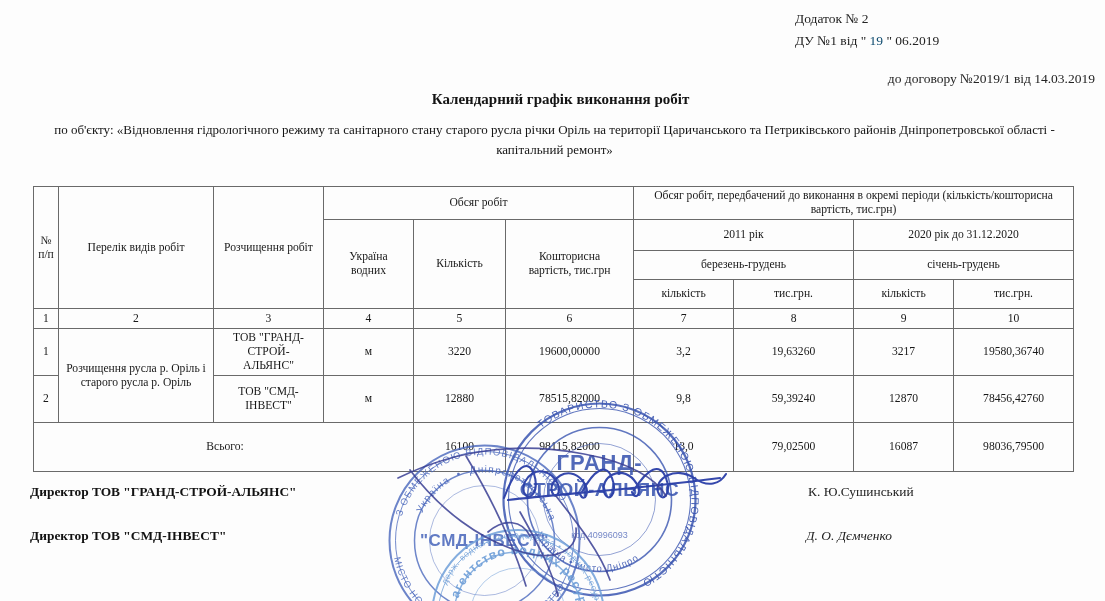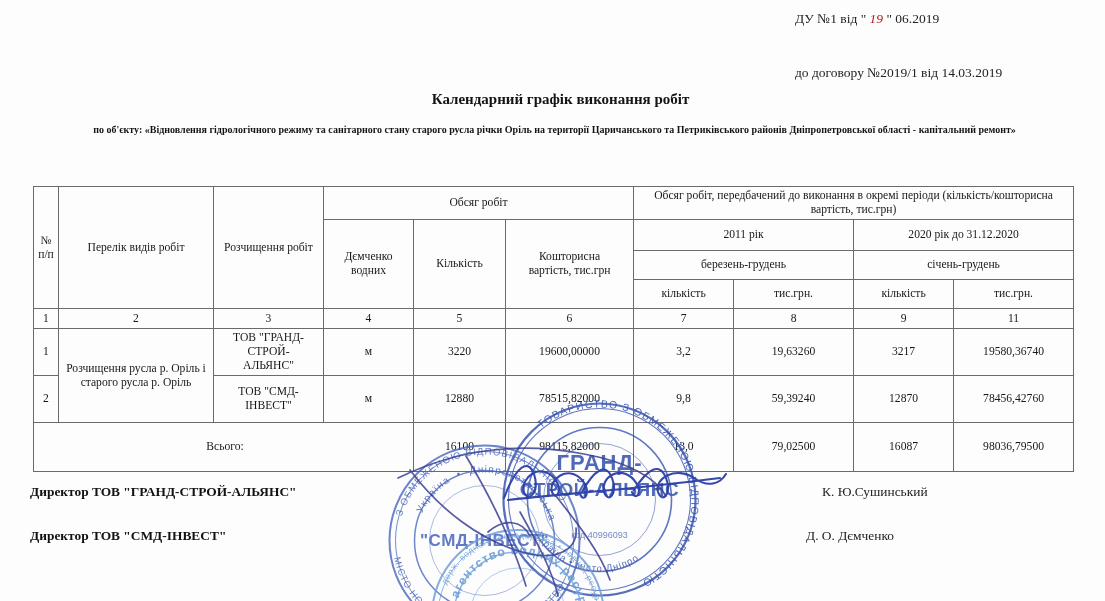--- a/index.html
+++ b/index.html
@@ -21,46 +21,45 @@
   .doc-header {
     position: absolute;
     top: 8px;
     left: 795px;
     width: 300px;
     font-size: 13.5px;
     line-height: 22px;
     color: #232323;
   }
   .doc-header .line { white-space: nowrap; }
-  .doc-header .line.gap { margin-top: 32px; }
+  .doc-header .line.gap { margin-top: 16px; text-align: right; }
   .ink-hand {
-    color: #b91c1c;
-    font-style: italic;
+    color: #0c4a6e;
     font-family: "Liberation Serif", serif;
   }
 
   
   .title {
     position: absolute;
     top: 91px;
     left: 8px;
     width: 1105px;
     text-align: center;
     font-size: 15px;
     font-weight: bold;
     color: #141414;
   }
   .subtitle {
     position: absolute;
     top: 120px;
     left: 52px;
     width: 1005px;
     text-align: center;
-    font-size: 10px;
-    font-weight: bold;
+    font-size: 13px;
+    font-weight: normal;
     line-height: 20px;
     color: #141414;
   }
 
   
   .tbl-wrap {
     position: absolute;
     top: 186px;
     left: 33px;
     width: 1040px;
@@ -120,37 +119,38 @@
   .signblock .row4 { position: absolute; top: 116px; left: 0; white-space: nowrap; }
 
   .names {
     position: absolute;
     left: 806px;
     top: 482px;
     font-size: 13.4px;
     line-height: 20px;
     color: #222;
   }
-  .names .n1 { position: absolute; top: 0; left: 16px; white-space: nowrap; }
-  .names .n2 { position: absolute; top: 44px; left: 0; white-space: nowrap; }
+  .names .n1 { position: absolute; top: 0; left: 2px; white-space: nowrap; }
+  .names .n2 { position: absolute; top: 44px; left: 0; white-space: nowrap; font-style: italic; }
 
   
   .stamps {
     position: absolute;
     left: 0; top: 0;
     width: 1105px; height: 601px;
     pointer-events: none;
   }
   .seal { position: absolute; }
   .seal-svg { display: block; }
 </style>
 </head>
 <body>
 
 <div class="doc-header">
+  <div class="line">Додаток № 2</div>
   <div class="line"><span>ДУ №1 від " </span><span class="ink-hand">19</span><span> " 06.2019</span></div>
   <div class="line gap">до договору №2019/1   від 14.03.2019</div>
 </div>
 
 <div class="title">Календарний графік виконання робіт</div>
 <div class="subtitle">по об'єкту: «Відновлення гідрологічного режиму та санітарного стану старого русла річки Оріль на території Царичанського та Петриківського районів Дніпропетровської області - капітальний ремонт»</div>
 
 <div class="tbl-wrap">
 <table class="grid">
   <colgroup>
@@ -173,21 +173,21 @@
       <div>п/п</div>
     </td>
     <td rowspan="4" class="hd">Перелік видів робіт</td>
     <td rowspan="4" class="hd">Розчищення робіт</td>
     <td colspan="3" class="hd">Обсяг робіт</td>
     <td colspan="4" class="big-head">Обсяг робіт, передбачений до виконання в окремі періоди (кількість/кошторисна вартість, тис.грн)</td>
   </tr>
 
   <tr>
     <td rowspan="3" class="hd">
-      <div>Дємченко</div>
+      <div>Україна</div>
       <div>водних</div>
     </td>
     <td rowspan="3" class="hd">Кількість</td>
     <td rowspan="3" class="hd">
       <div>Кошторисна</div>
       <div>вартість, тис.грн</div>
     </td>
     <td colspan="2" class="hd" style="height:26px">2011 рік</td>
     <td colspan="2" class="hd">2020 рік до 31.12.2020</td>
   </tr>
@@ -207,21 +207,21 @@
   <tr class="numrow">
     <td>1</td>
     <td>2</td>
     <td>3</td>
     <td>4</td>
     <td>5</td>
     <td>6</td>
     <td>7</td>
     <td>8</td>
     <td>9</td>
-    <td>11</td>
+    <td>10</td>
   </tr>
 
   <tr class="datarow">
     <td>1</td>
     <td rowspan="2" class="workname">Розчищення русла р. Оріль і старого русла р. Оріль</td>
     <td>
       <div>ТОВ "ГРАНД-</div>
       <div>СТРОЙ-</div>
       <div>АЛЬЯНС"</div>
     </td>

